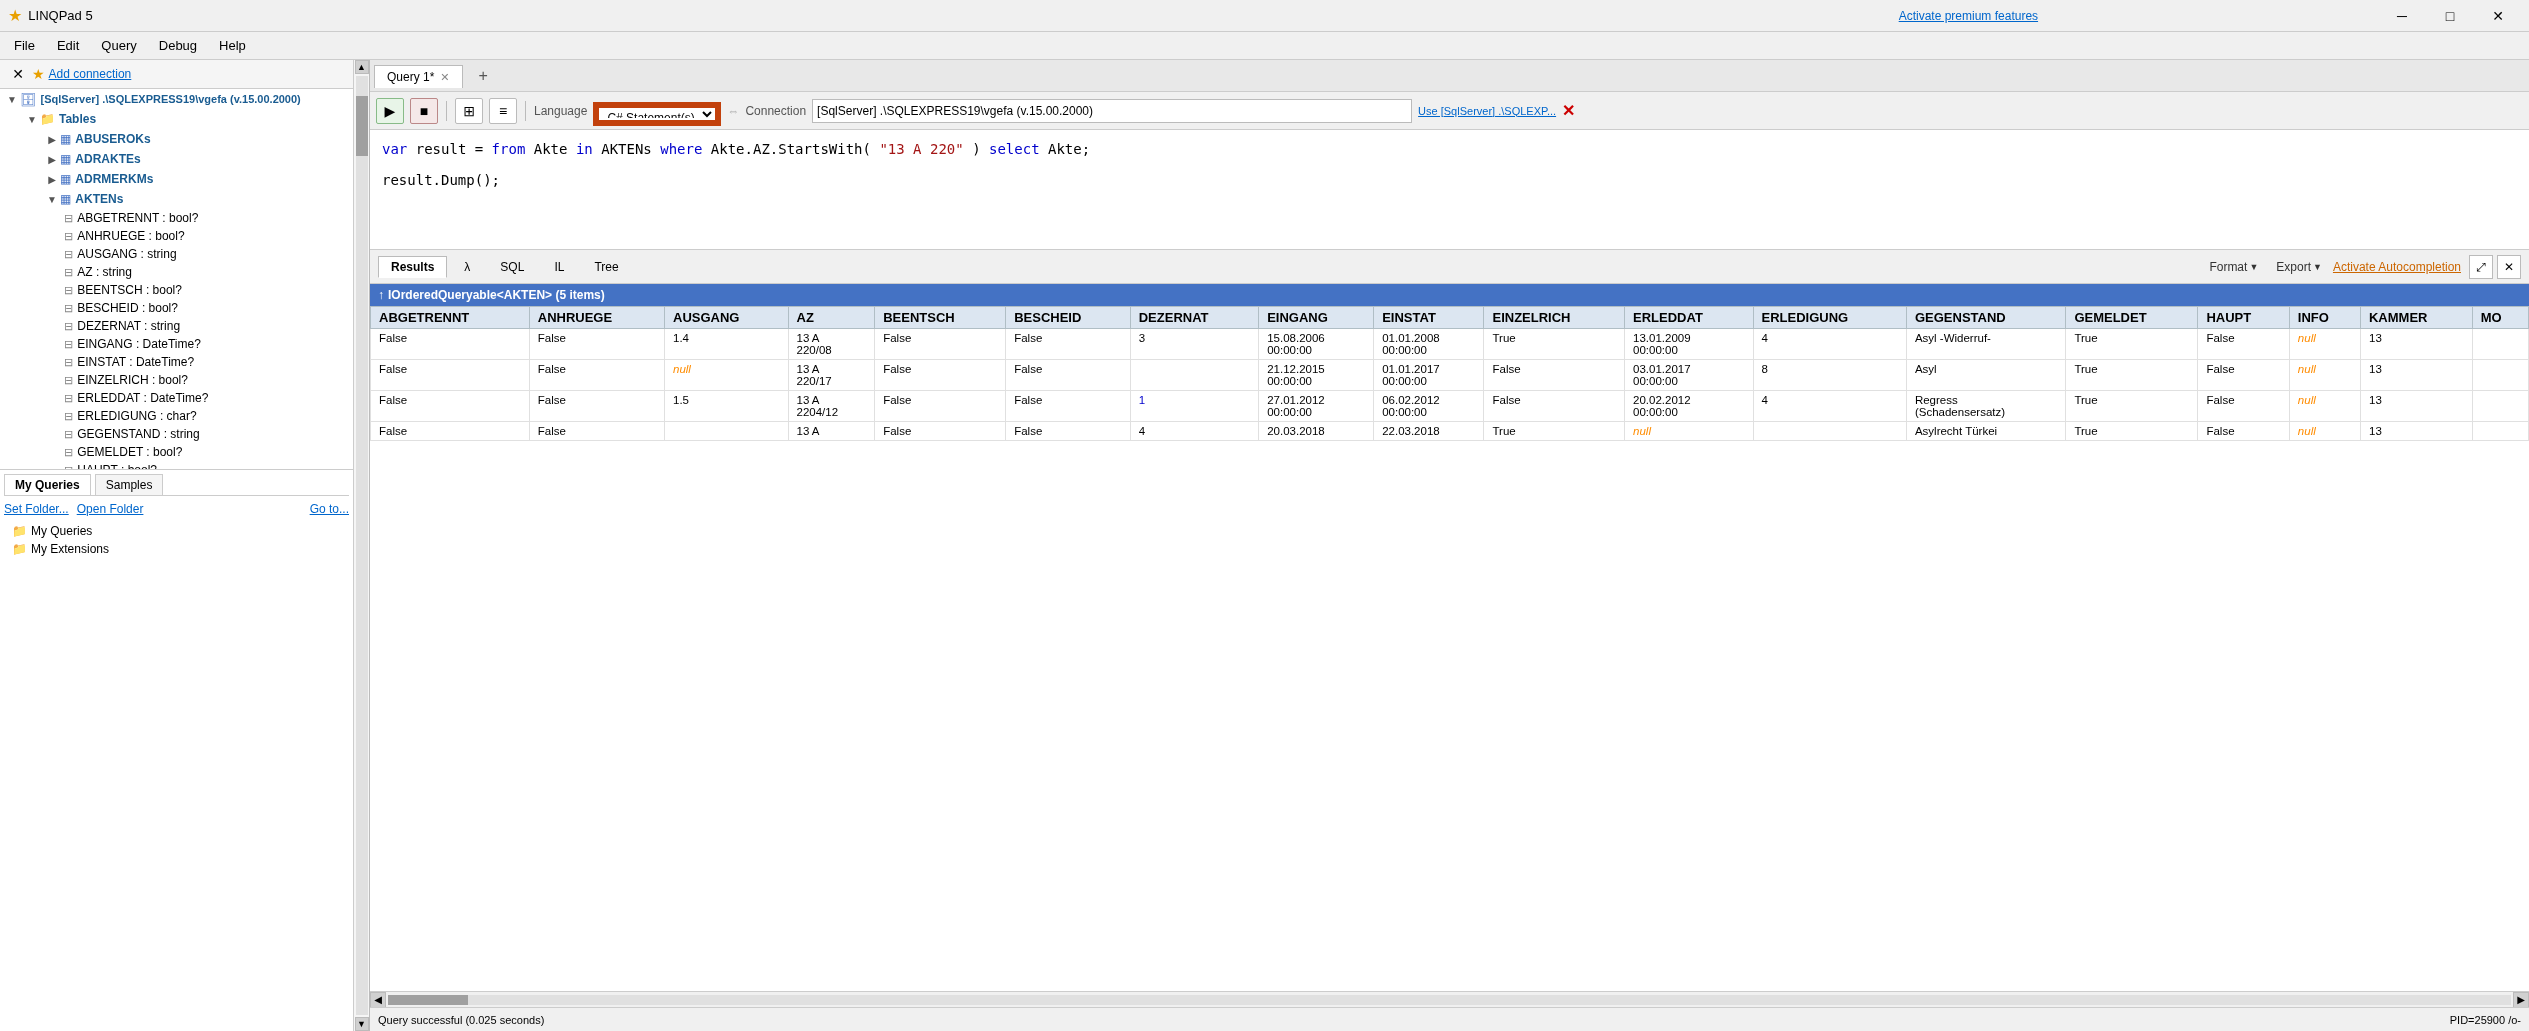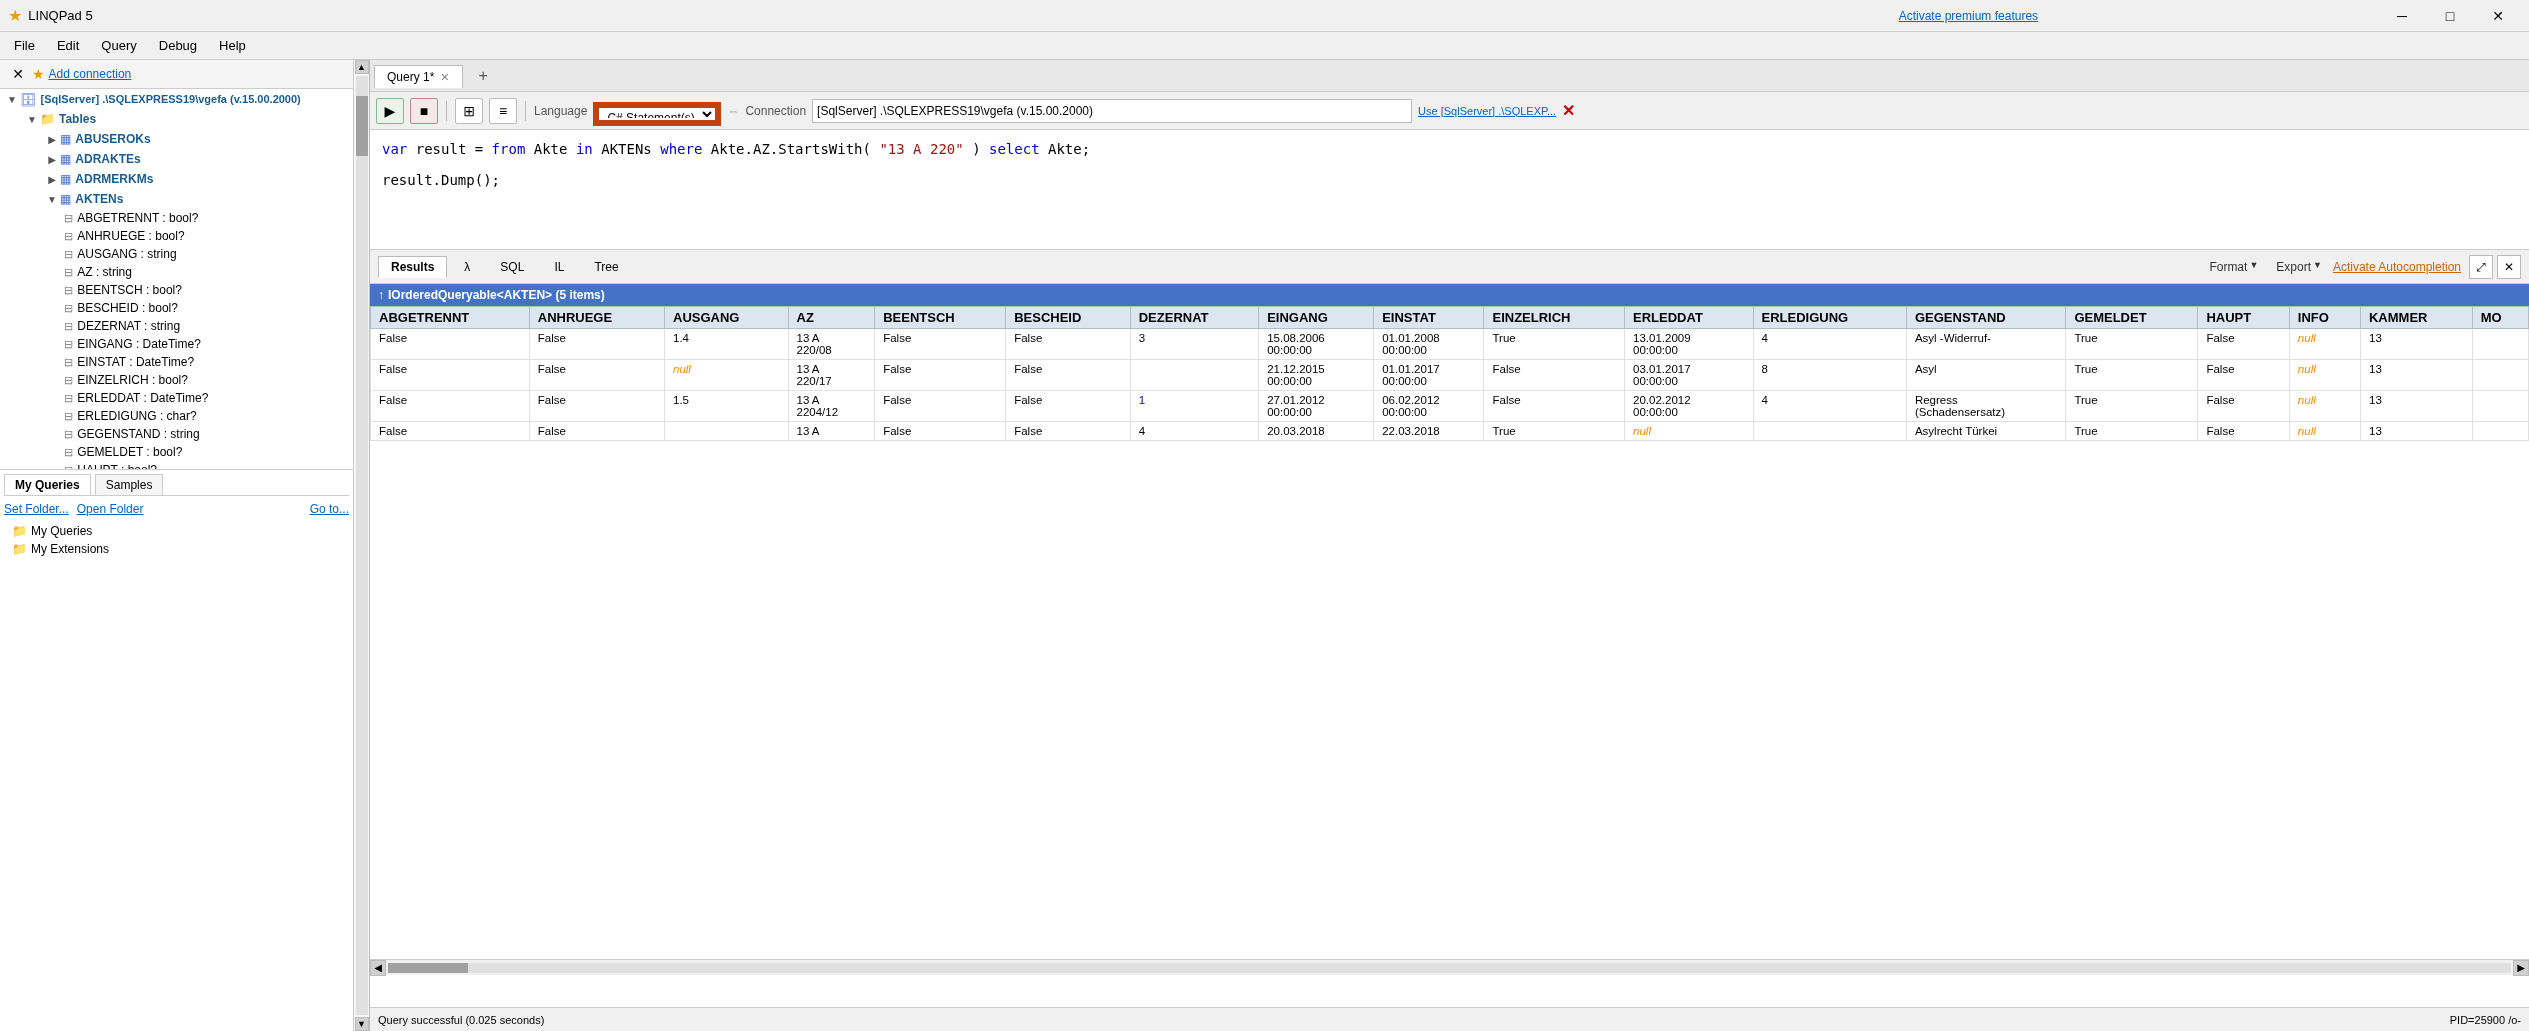--- a/index.html
+++ b/index.html
@@ -63,37 +63,37 @@
     .code-line { padding: 1px 0; }
 
     
     #results-area { flex: 1; display: flex; flex-direction: column; background: white; overflow: hidden; }
 
     
     #results-toolbar { display: flex; align-items: center; background: #f0f0f0; border-bottom: 1px solid #ccc; padding: 2px 8px; height: 34px; gap: 4px; }
     .result-tab { padding: 3px 12px; cursor: pointer; font-size: 12px; border: 1px solid transparent; }
     .result-tab.active { background: white; border-color: #bbb; border-bottom-color: white; font-weight: bold; }
     .spacer { flex: 1; }
-    .format-btn { display: flex; align-items: flex-start; gap: 2px; cursor: pointer; font-size: 12px; color: #333; padding: 2px 6px; border: 1px solid transparent; }
+    .format-btn { display: flex; align-items: center; gap: 2px; cursor: pointer; font-size: 12px; color: #333; padding: 2px 6px; border: 1px solid transparent; }
     .format-btn .arrow { font-size: 9px; }
     .icon-btn-sm { width: 24px; height: 24px; border: 1px solid #bbb; background: white; cursor: pointer; display: flex; align-items: center; justify-content: center; font-size: 12px; }
     .activate-link { color: #cc6600; font-size: 12px; cursor: pointer; text-decoration: underline; }
 
     
     #results-scroll { flex: 1; overflow: auto; }
     #results-content { padding: 0; }
 
     .result-set-header { background: #4472c4; color: white; padding: 4px 8px; font-size: 12px; font-weight: bold; display: flex; align-items: center; gap: 4px; }
 
     .result-table { border-collapse: collapse; width: 100%; font-size: 11.5px; }
     .result-table th { background: #dce6f1; border: 1px solid #b0bec5; padding: 3px 8px; text-align: left; font-weight: bold; white-space: nowrap; font-size: 13px; position: sticky; top: 0; z-index: 1; }
     .result-table td { border: 1px solid #e0e0e0; padding: 3px 8px; vertical-align: top; white-space: nowrap; }
     .null-val { color: #ff8c00; font-style: italic; }
     .num-val { color: #0000cc; }
-    .status-bar { background: #f0f0f0; border-top: 1px solid #ccc; padding: 2px 8px; font-size: 11px; display: flex; justify-content: space-between; align-items: center; height: 24px; margin-top: 32px; }
+    .status-bar { background: #f0f0f0; border-top: 1px solid #ccc; padding: 2px 8px; font-size: 11px; display: flex; justify-content: space-between; align-items: center; height: 24px; }
 
     
     #tree-scroll { overflow-y: auto; flex: 1; max-height: 380px; }
 
     
     #h-scroll { height: 16px; background: #f0f0f0; border-top: 1px solid #ccc; display: flex; align-items: center; }
     .h-scroll-arrow { width: 16px; height: 16px; background: #d0d0d0; border: 1px solid #bbb; display: flex; align-items: center; justify-content: center; cursor: pointer; font-size: 10px; }
     .h-scroll-track { flex: 1; height: 8px; background: #e0e0e0; margin: 0 2px; }
 
     

